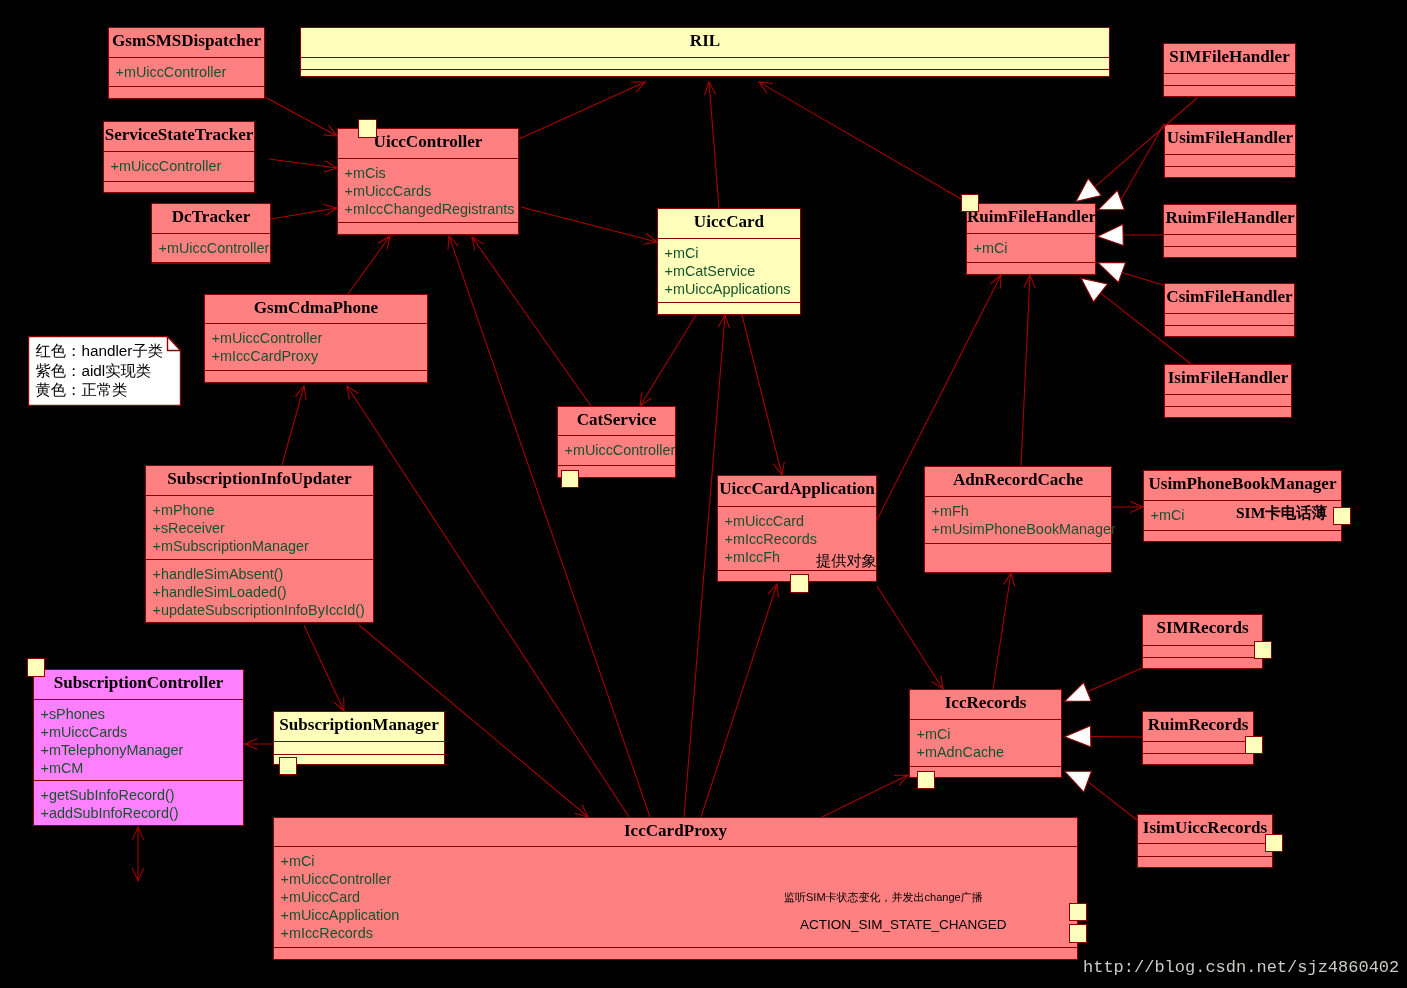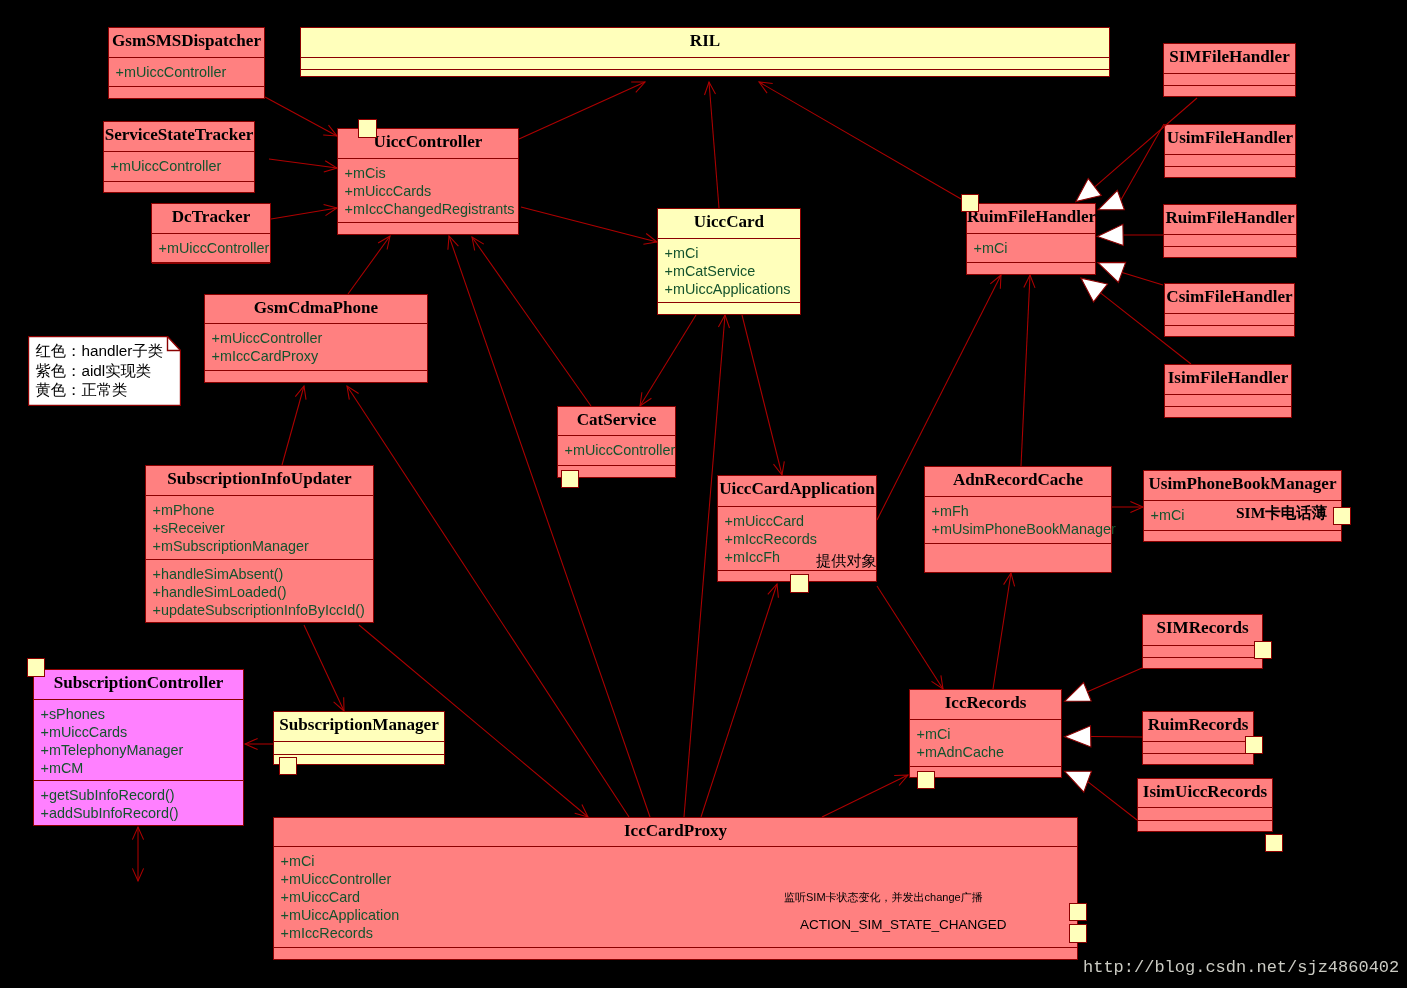--- a/index.html
+++ b/index.html
@@ -164,21 +164,21 @@
 <div class="uml red" style="left:1142px;top:614px;width:121px;height:55px">
       <div class="sec title" style="height:30px">SIMRecords</div>
       <div class="sec attrs" style="height:12px"></div>
       <div class="sec ops" style="height:13px"></div>
     </div>
 <div class="uml red" style="left:1142px;top:711px;width:112px;height:54px">
       <div class="sec title" style="height:29px">RuimRecords</div>
       <div class="sec attrs" style="height:12px"></div>
       <div class="sec ops" style="height:13px"></div>
     </div>
-<div class="uml red" style="left:1137px;top:778px;width:136px;height:54px">
+<div class="uml red" style="left:1137px;top:814px;width:136px;height:54px">
       <div class="sec title" style="height:28px">IsimUiccRecords</div>
       <div class="sec attrs" style="height:13px"></div>
       <div class="sec ops" style="height:13px"></div>
     </div>
 <div class="uml red" style="left:909px;top:689px;width:153px;height:89px">
       <div class="sec title" style="height:29px">IccRecords</div>
       <div class="sec attrs" style="height:47px">
         <div class="row">+mCi</div>
         <div class="row">+mAdnCache</div>
       </div>

